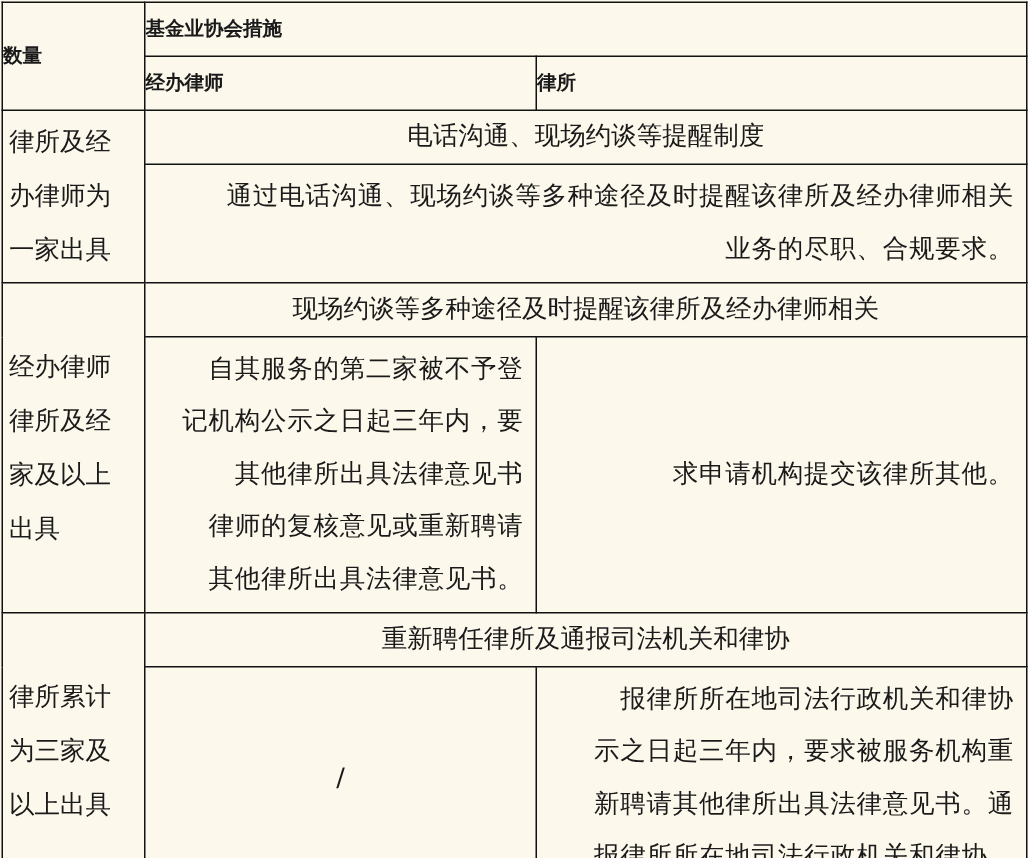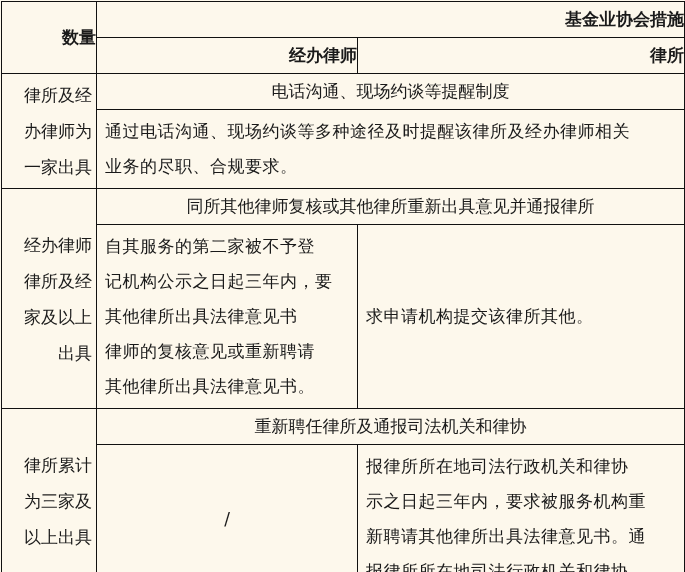--- a/index.html
+++ b/index.html
@@ -1,22 +1,22 @@
 <!DOCTYPE html>
 <html><head>
 <meta charset="utf-8">
 <style>
   html, body { margin:0; padding:0; background:#fdf8ec; }
   body { width:685px; height:572px; overflow:hidden; font-family:"DejaVu Sans", "Liberation Sans", sans-serif; color:#1a1a1a; }
   table { border-collapse:collapse; position:absolute; left:1px; top:1px; width:683px; table-layout:fixed; background:#fdf8ec; }
   td { border:1.5px solid #111; padding:0; font-size:17px; line-height:35px; vertical-align:middle; }
-  .hdr { font-weight:bold; text-align:right; font-size:17px; }
+  .hdr { font-weight:bold; text-align:left; font-size:13px; }
   .center { text-align:center; }
-  .left-col { text-align:right; padding:0 4px; line-height:36px; }
-  .body-text { text-align:left; padding:4px 8px; line-height:35px; letter-spacing:0.5px; }
+  .left-col { text-align:left; padding:0 4px; line-height:36px; }
+  .body-text { text-align:right; padding:4px 8px; line-height:35px; letter-spacing:0.5px; }
 </style>
 </head>
 <body>
 
 <table>
   <colgroup>
     <col style="width:95px">
     <col style="width:261px">
     <col style="width:327px">
   </colgroup>
@@ -45,21 +45,21 @@
     </td>
   </tr>
 
   <tr style="height:36px">
     <td rowspan="2" class="left-col">
       <div>经办律师</div>
       <div>律所及经</div>
       <div>家及以上</div>
       <div>出具</div>
     </td>
-    <td colspan="2" class="center">同所其他律师复核或其他律所重新出具意见并通报律所</td>
+    <td colspan="2" class="center">现场约谈等多种途径及时提醒该律所及经办律师相关</td>
   </tr>
   <tr style="height:177px">
     <td class="body-text">
       <div>自其服务的第二家被不予登</div>
       <div>记机构公示之日起三年内，要</div>
       <div>其他律所出具法律意见书</div>
       <div>律师的复核意见或重新聘请</div>
       <div>其他律所出具法律意见书。</div>
     </td>
     <td class="body-text">求申请机构提交该律所其他。</td>

